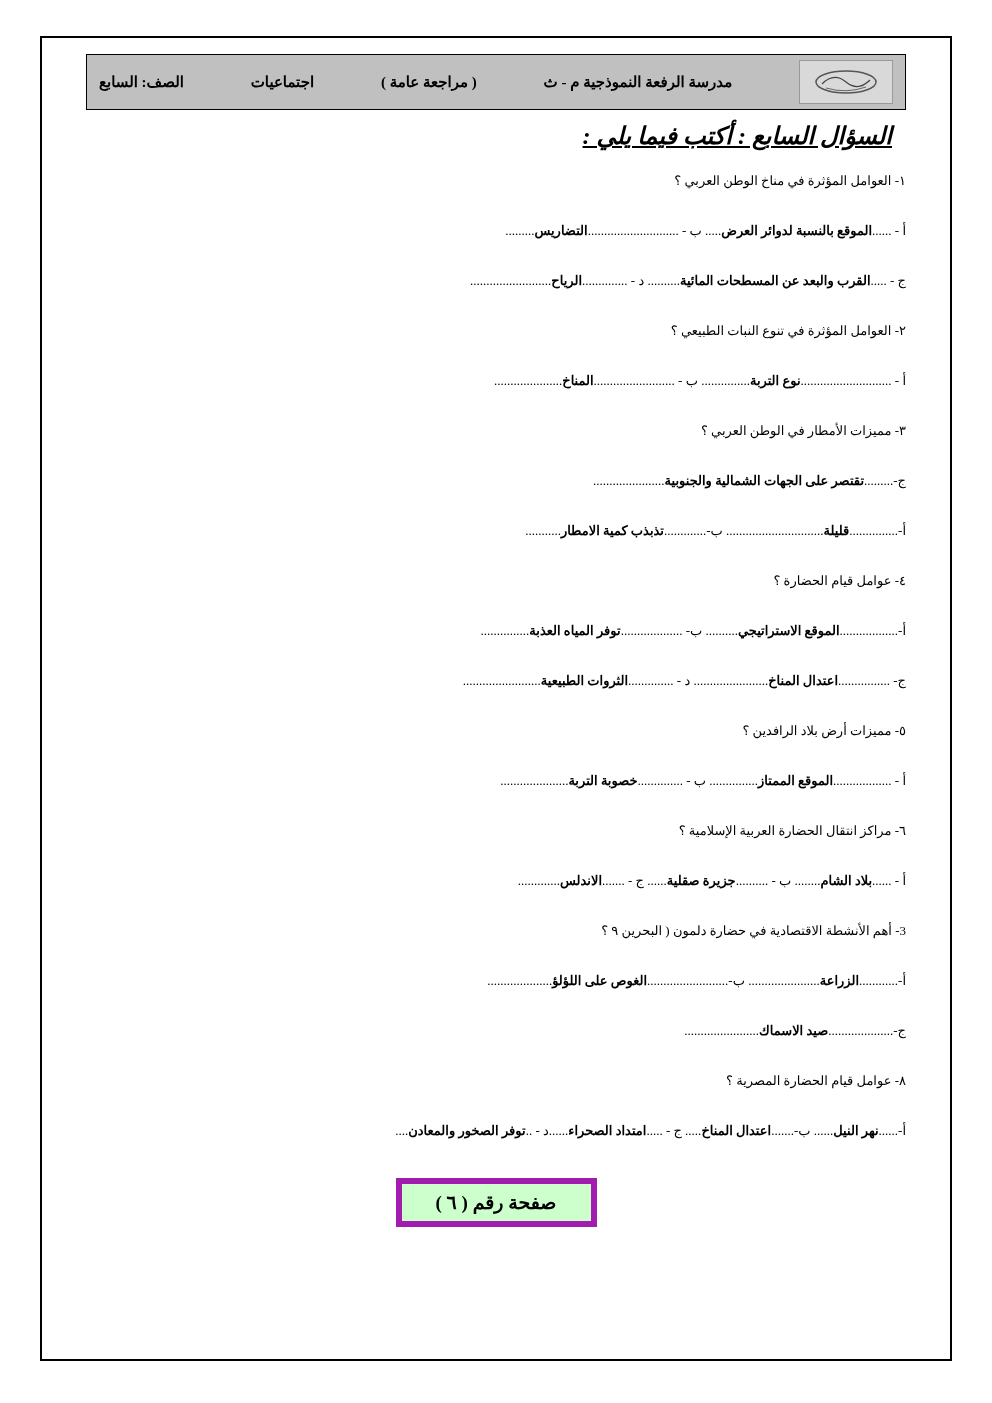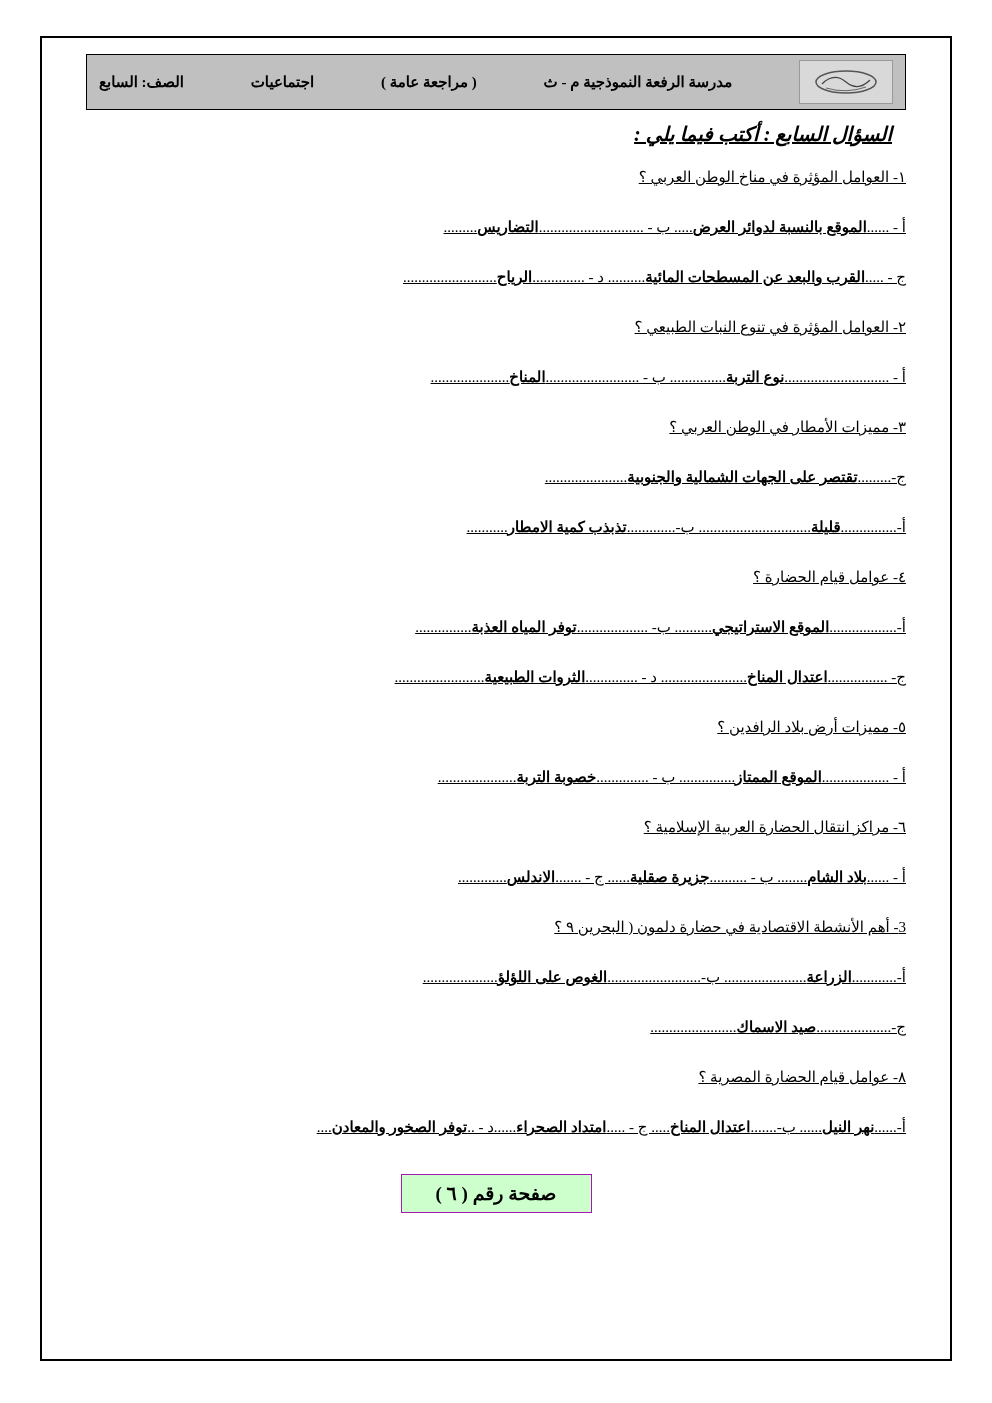--- a/index.html
+++ b/index.html
@@ -37,40 +37,39 @@
     width: 92px; height: 42px;
     background: #d9d9d9;
     border: 1px solid #9a9a9a;
     display: flex; align-items: center; justify-content: center;
     flex: 0 0 auto;
   }
   .title-line {
     font-weight: bold;
     font-style: italic;
     text-decoration: underline;
-    font-size: 20px;
+    font-size: 24px;
     padding: 12px 14px 6px 0;
     text-align: right;
   }
   .questions { text-align: right; }
   .line {
     padding: 12px 0;
     line-height: 26px;
-    font-size: 15px;
+    font-size: 13px;
     direction: rtl;
     unicode-bidi: embed;
-    text-decoration: underline;
   }
   .q-line { font-weight: normal; }
   .a-line .ans { font-weight: bold; }
   .a-line .dots { font-weight: normal; letter-spacing: 1px; }
   .footer-box {
     width: fit-content;
     margin: 22px auto 0 auto;
-    border: 1px solid #a21caf;
+    border: 6px solid #a21caf;
     background: #ccffcc;
     padding: 7px 34px;
     font-weight: bold;
     font-size: 19px;
     text-align: center;
   }
 </style>
 </head>
 <body>
 

